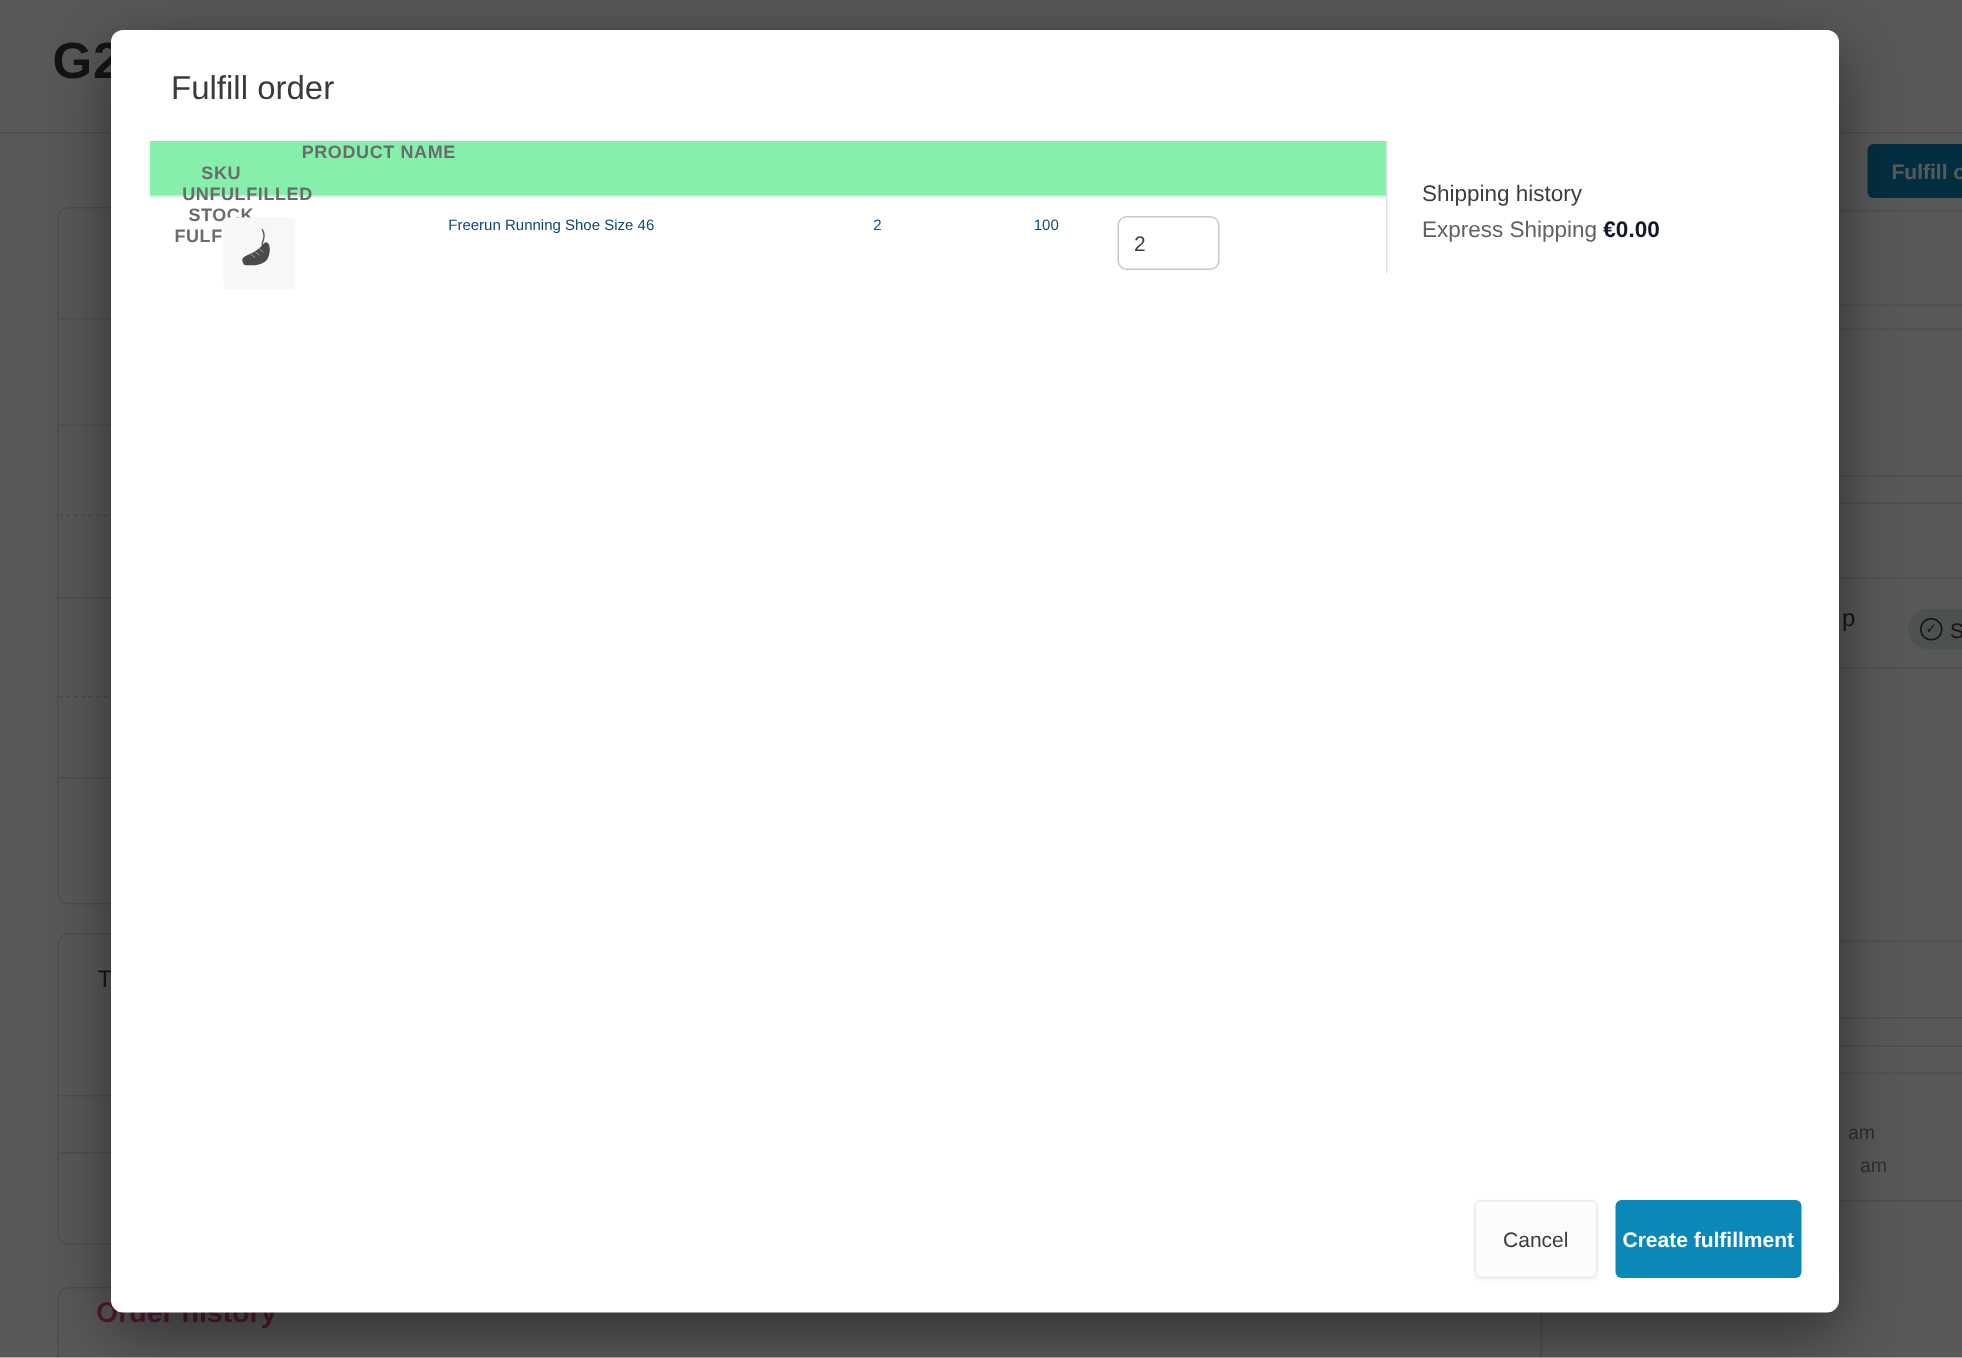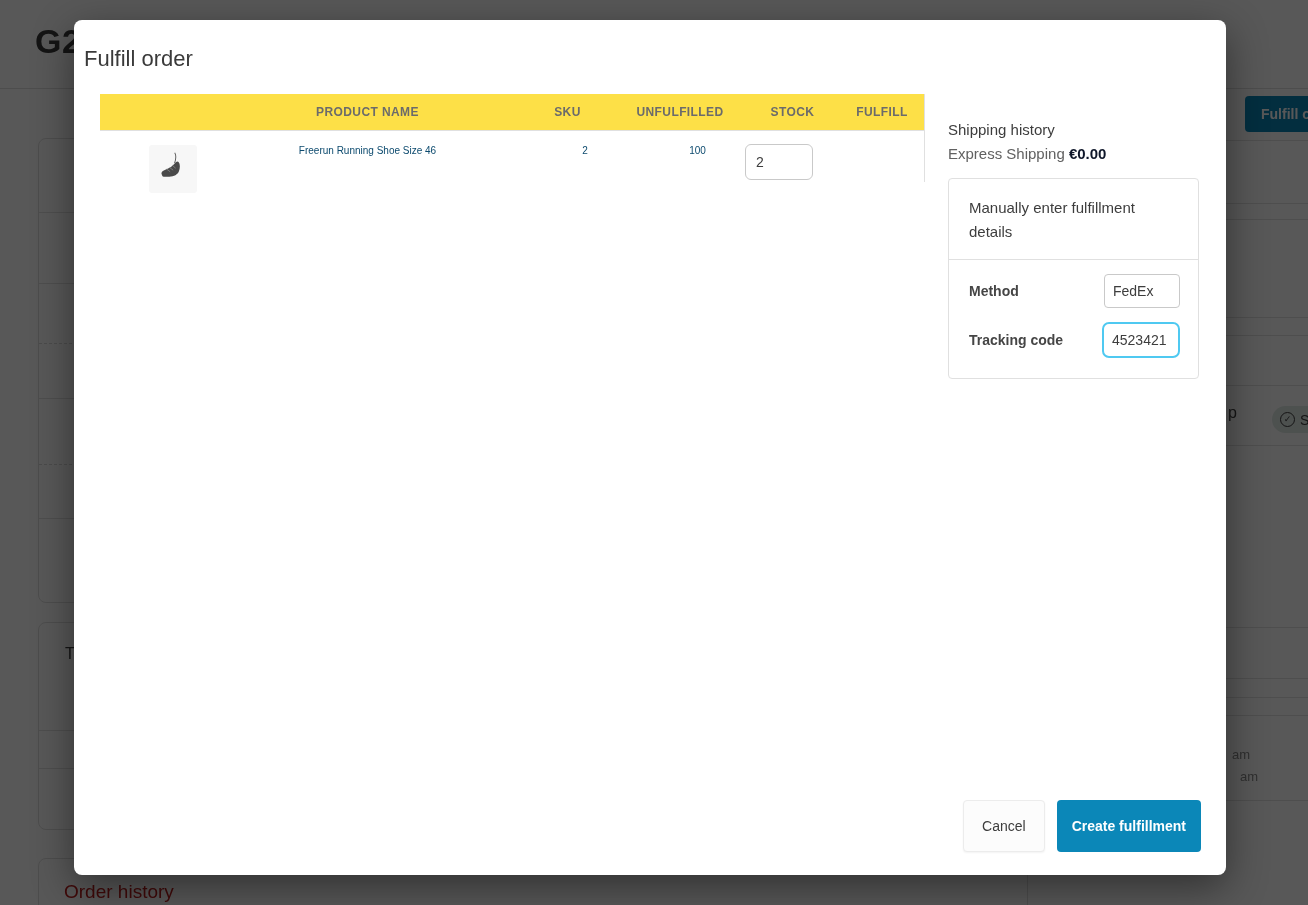--- a/index.html
+++ b/index.html
@@ -13,42 +13,42 @@
   .bg-fulfill-btn { position:absolute; left:1245px; top:96px; height:36px; padding:0 16px;
     background:#0b87b8; color:#fff; font-size:14px; font-weight:600; border:none; border-radius:4px;
     display:flex; align-items:center; white-space:nowrap; }
   .bg-card { position:absolute; left:38px; width:990px; background:#fff; border:1px solid #e0e0e0; border-radius:8px; }
   .bg-card1 { top:138px; height:465px; }
   .bg-card2 { top:622px; height:208px; }
   .bg-card3 { top:858px; height:60px; }
   .bg-div { position:absolute; left:0; width:100%; border-top:1px solid #e3e3e3; }
   .bg-div.dashed { border-top-style:dashed; border-top-color:#d8d8d8; }
   .bg-card2-title { position:absolute; left:26px; top:22px; font-size:16px; color:#3d3d3d; }
-  .bg-card3-title { position:absolute; left:25px; top:22px; font-size:19px; font-weight:400; color:#b91c1c; }
+  .bg-card3-title { position:absolute; left:25px; top:6px; font-size:19px; font-weight:700; color:#ec4899; }
   .bg-rline { position:absolute; left:1035px; width:273px; border-top:1px solid #e3e3e3; }
   .bg-badge { position:absolute; left:1272px; top:406px; height:27px; padding:0 10px 0 8px;
     background:#dfe9e5; border-radius:14px; display:flex; align-items:center; gap:5px; white-space:nowrap;
     font-size:14px; color:#3d3d3d; }
   .bg-badge .chk { width:15px; height:15px; border:1px solid #3d3d3d; border-radius:50%;
     font-size:9px; line-height:13px; text-align:center; flex:0 0 auto; }
   .bg-frag-p { position:absolute; left:1228px; top:404px; font-size:16px; color:#3d3d3d; }
   .bg-ts1 { position:absolute; left:1232px; top:747px; font-size:13px; color:#8a8a8a; }
   .bg-ts2 { position:absolute; left:1240px; top:769px; font-size:13px; color:#8a8a8a; }
 
   .overlay { position:absolute; inset:0; background:rgba(0,0,0,0.655); z-index:5; }
 
   
   .modal { position:absolute; left:74px; top:20px; width:1152px; height:855px; z-index:10;
     background:#fff; border-radius:8px; box-shadow:0 12px 40px rgba(0,0,0,.45); }
-  .modal-title { position:absolute; left:10px; top:26px; font-size:22px; font-weight:400; color:#3a3a3a; }
+  .modal-title { position:absolute; left:40px; top:26px; font-size:22px; font-weight:400; color:#3a3a3a; }
 
   
   .ftable { position:absolute; left:26px; top:74px; width:824px; }
   .ftable-vline { position:absolute; left:850px; top:74px; height:88px; border-left:1px solid #e0e0e0; }
-  .thead { display:flex; height:37px; align-items:center; background:#fde047; border-bottom:1px solid #e0e0e0; }
+  .thead { display:flex; height:37px; background:#86efac; border-bottom:1px solid #e0e0e0;flex-direction:column; }
   .thead .hc { font-size:12px; font-weight:700; color:#6b6b6b; letter-spacing:.4px; text-align:center; white-space:nowrap; }
   .trow { display:flex; height:70px; }
   .c1{width:115px;} .c2{width:305px;} .c3{width:95px;} .c4{width:130px;} .c5{width:95px;} .c6{width:84px;}
   .cell { font-size:10px; color:#0c4a6e; text-align:center; padding-top:14px; }
   .thumb { margin:14px 0 0 49px; width:48px; height:48px; background:#f7f7f7; border-radius:3px;
     display:flex; align-items:center; justify-content:center; }
   .thumb svg { transform:rotate(-8deg); }
   .fulfill-input { margin-top:13px; width:68px; height:36px; border:1px solid #c9c9c9; border-radius:6px;
     padding-left:10px; font-size:14px; color:#3d3d3d; font-family:inherit; outline:none; background:#fff; }
 
@@ -65,21 +65,21 @@
   .mlabel { font-size:14px; font-weight:700; color:#454545; }
   .minput { width:76px; height:34px; border:1px solid #c9c9c9; border-radius:4px; padding-left:8px;
     font-size:14px; color:#3d3d3d; font-family:inherit; outline:none; background:#fff; }
   .minput.focused { border:2px solid #4fc9f1; border-radius:7px; height:36px; width:78px; }
 
   
   .footer { position:absolute; right:25px; bottom:23px; display:flex; gap:12px; }
   .btn { height:52px; border-radius:4px; font-size:14px; font-family:inherit; cursor:pointer; }
   .btn-cancel { padding:0 18px; background:#fcfcfc; border:1px solid #ececec; color:#3d3d3d; font-weight:400;
     box-shadow:0 1px 2px rgba(0,0,0,.05); }
-  .btn-primary { padding:0 15px; background:#0b87b8; border:none; color:#fff; font-weight:700;text-align:center; }
+  .btn-primary { padding:0 5px; background:#0b87b8; border:none; color:#fff; font-weight:700;text-align:center; }
 </style>
 </head>
 <body>
 
 <div class="bg-page">
   <div class="bg-title">G2</div>
   <div class="bg-header-line"></div>
   <button class="bg-fulfill-btn">Fulfill o</button>
 
   <div class="bg-card bg-card1">
@@ -154,32 +154,19 @@
         <input class="fulfill-input" type="text" value="2" style="">
       </div>
     </div>
   </div>
   <div class="ftable-vline"></div>
 
   <div class="panel">
     <div class="ship-heading">Shipping history</div>
     <div class="ship-line"><span>Express Shipping </span><b>€0.00</b></div>
 
-    <div class="manual-box">
-      <div class="manual-title">Manually enter fulfillment details</div>
-      <div class="manual-rows">
-        <div class="mrow">
-          <span class="mlabel">Method</span>
-          <input class="minput" type="text" value="FedEx" style="">
-        </div>
-        <div class="mrow">
-          <span class="mlabel">Tracking code</span>
-          <input class="minput focused" type="text" autofocus="" value="4523421" style="">
-        </div>
-      </div>
-    </div>
   </div>
 
   <div class="footer">
     <button class="btn btn-cancel">Cancel</button>
     <button class="btn btn-primary">Create fulfillment</button>
   </div>
 </div>
 
 </body></html>

